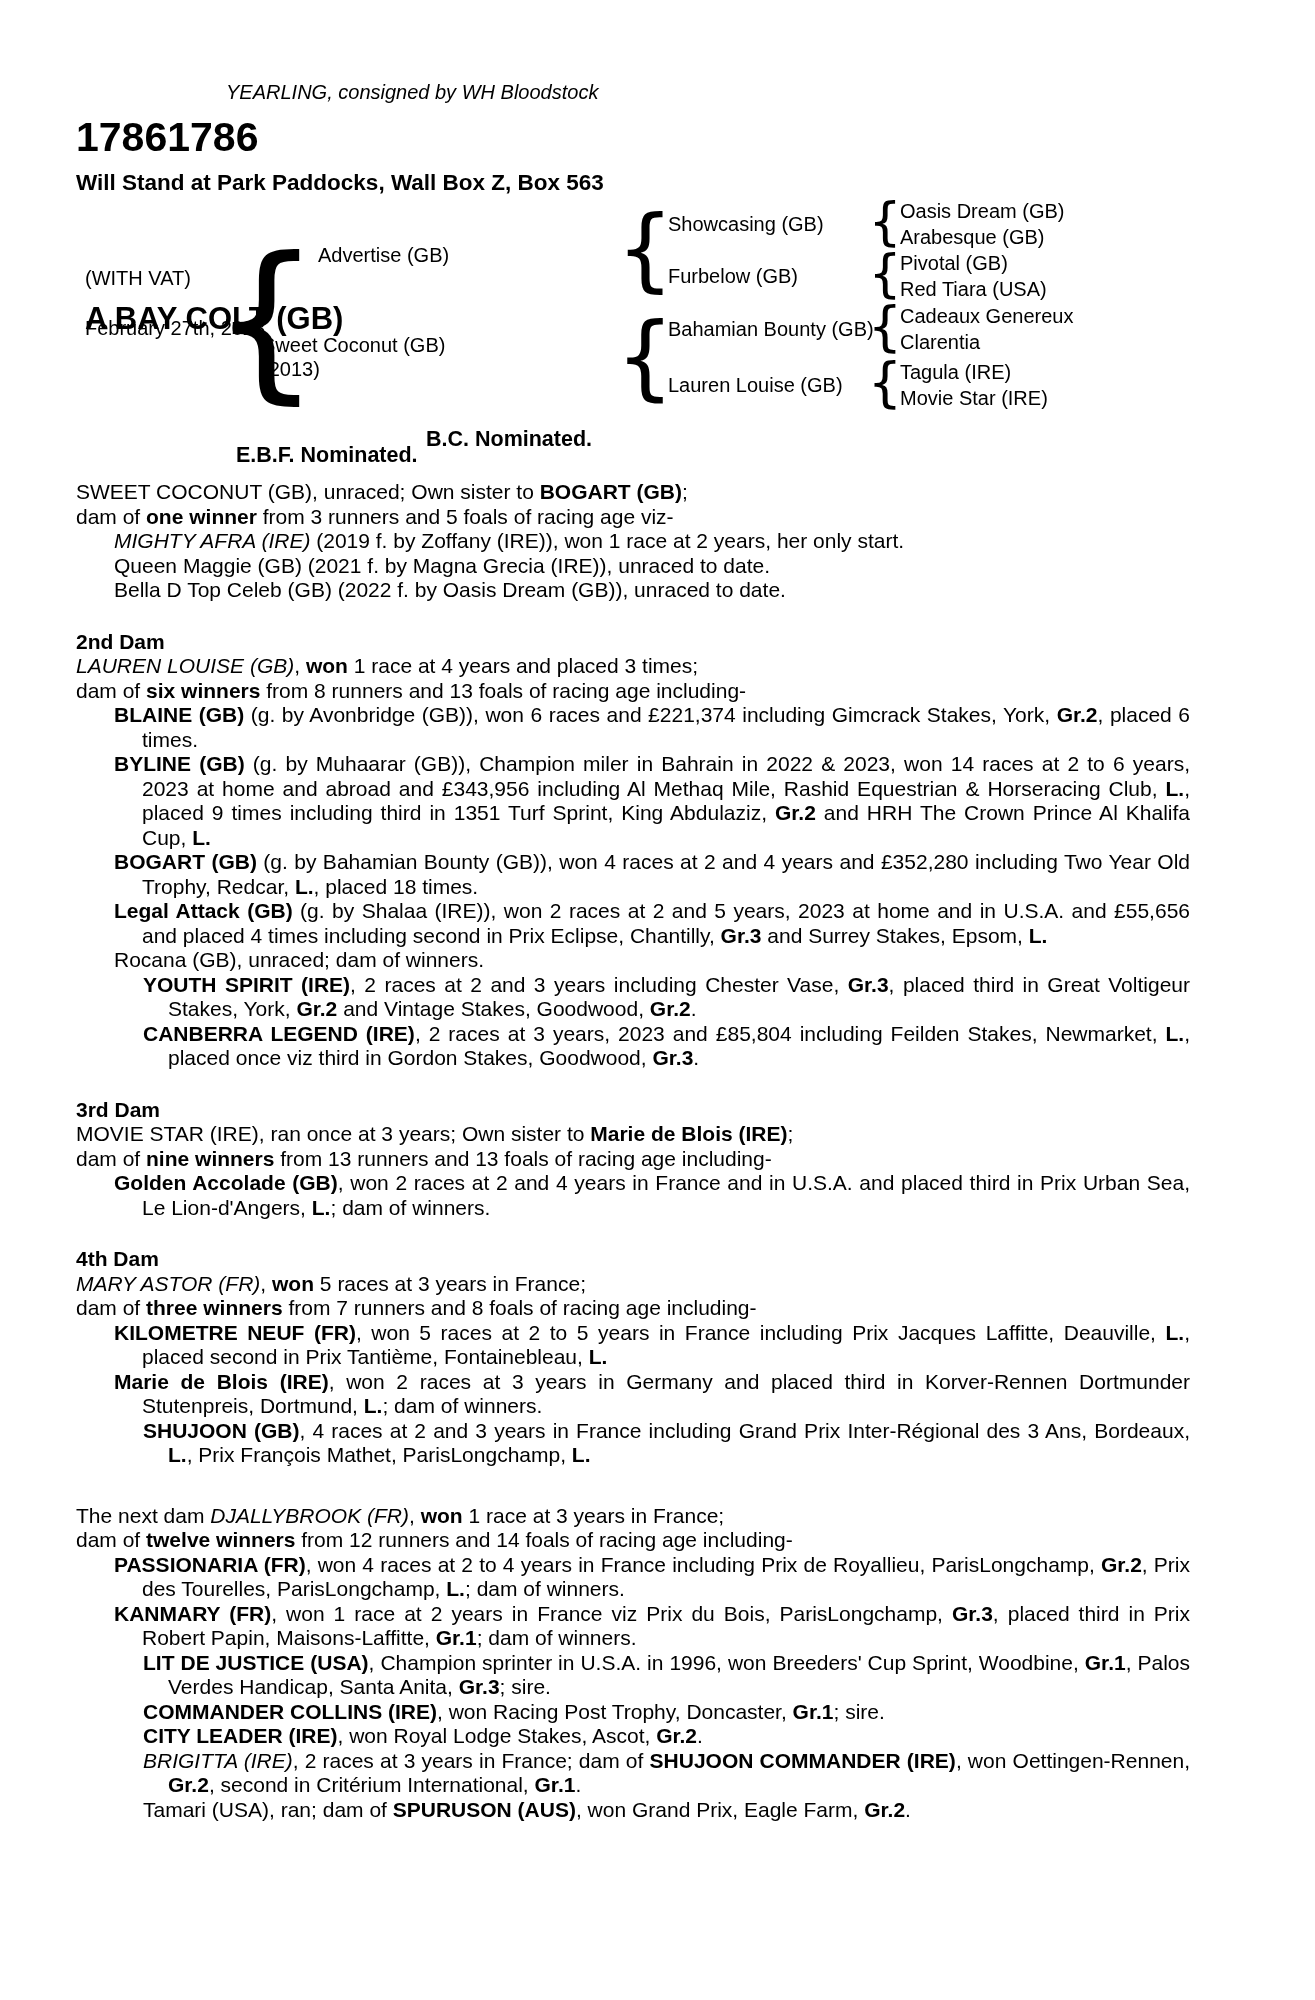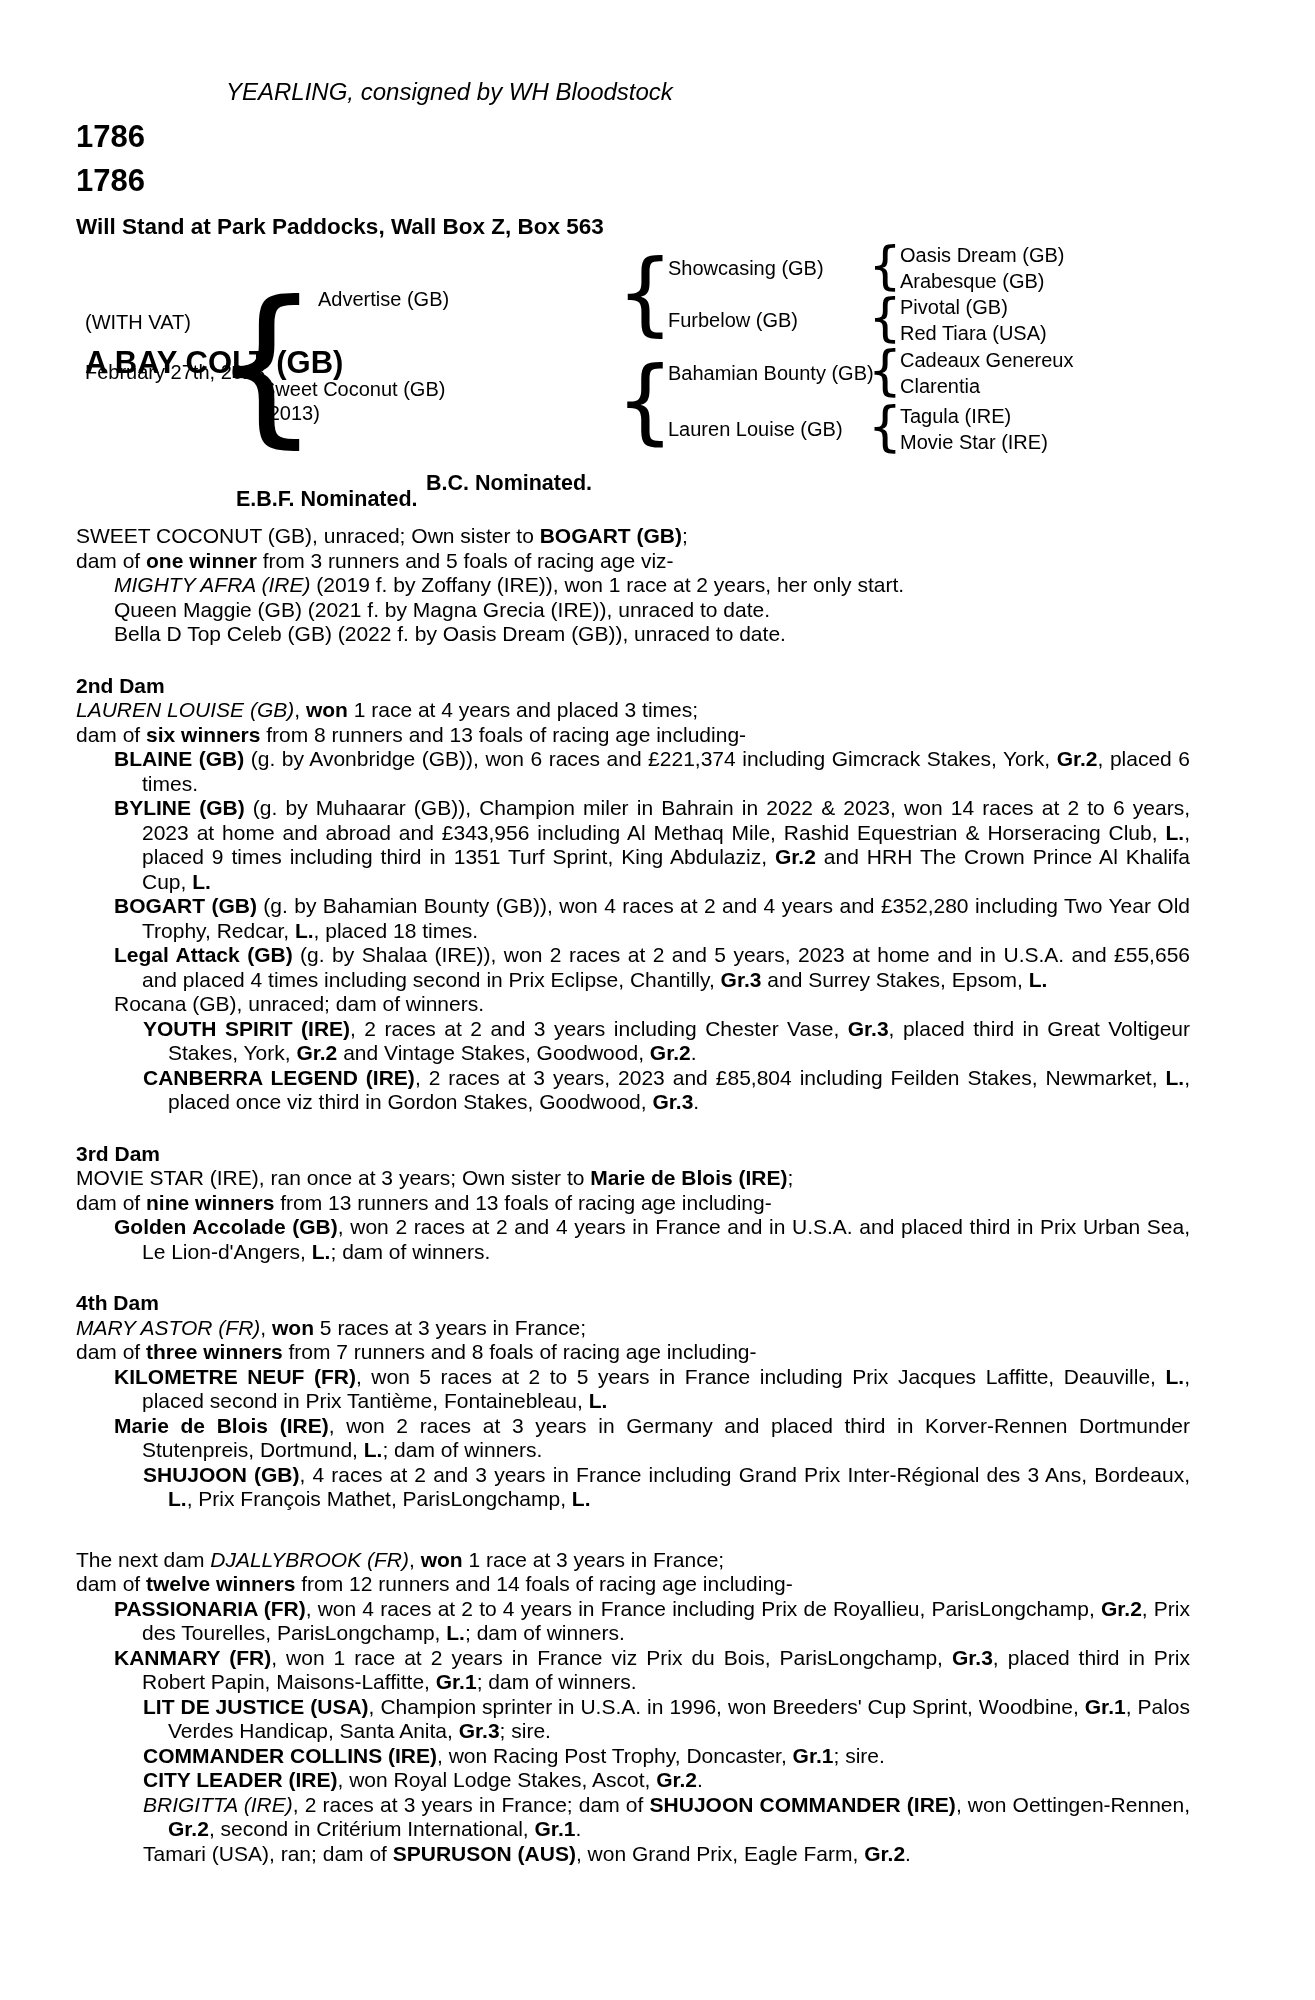--- a/index.html
+++ b/index.html
@@ -10,27 +10,27 @@
     background:#ffffff; color:#000000;
     font-family:"Liberation Sans", sans-serif;
     font-size:21px; line-height:24.5px;
     box-sizing:border-box;
     padding:0 125px 0 76px;
     overflow:hidden;
   }
   .consignor {
     margin:80px 0 0 150px;
     font-style:italic;
-    font-size:24px;
+    font-size:20px;
     width:max-content;
   }
   .lot-row {
     display:flex; 
     margin-top:10px;
-    font-size:31px; font-weight:bold; line-height:44px;flex-direction:column;
+    font-size:41px; font-weight:bold; line-height:44px;
   }
   .lot-right { margin-right:125px; }
   .stand {
     margin-top:12px;
     font-weight:bold; font-size:22.5px;
   }
   .pedigree { position:relative; height:263px; font-size:20px; }
   .ped-item { position:absolute; white-space:nowrap; line-height:22px; }
   .colt-name { font-weight:bold; font-size:31px;margin-top:20px; }
   .brace {

